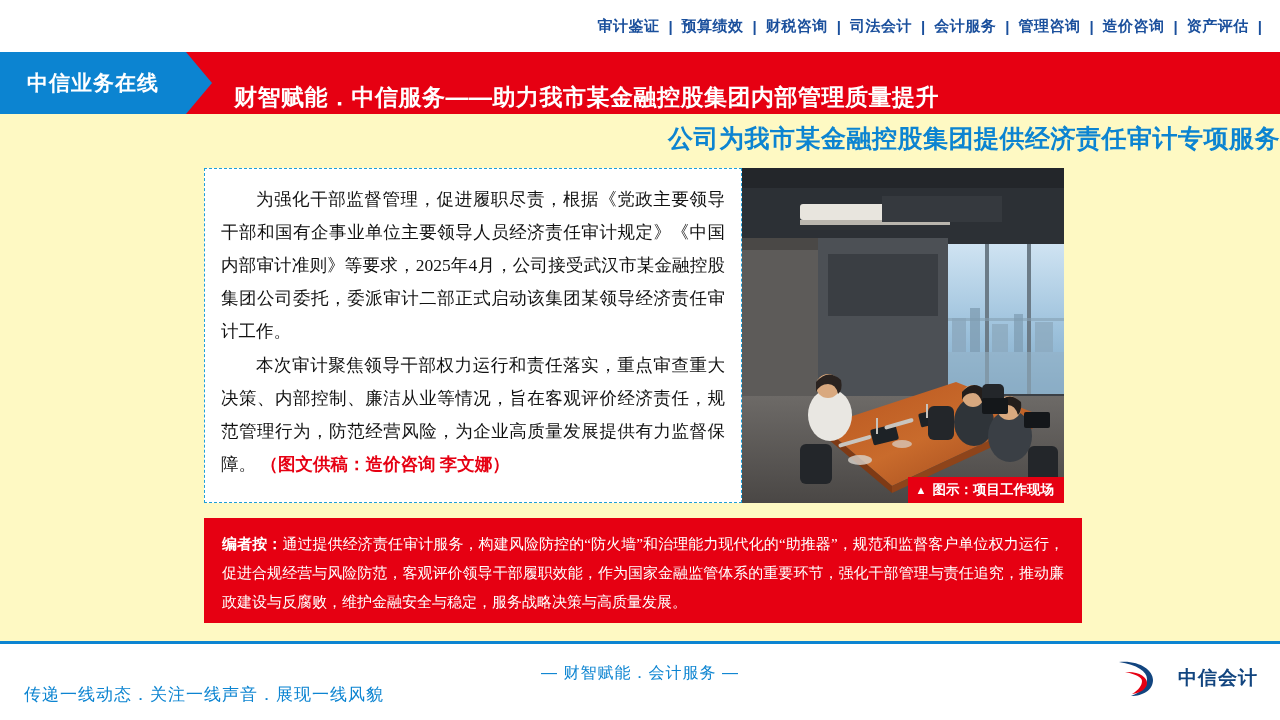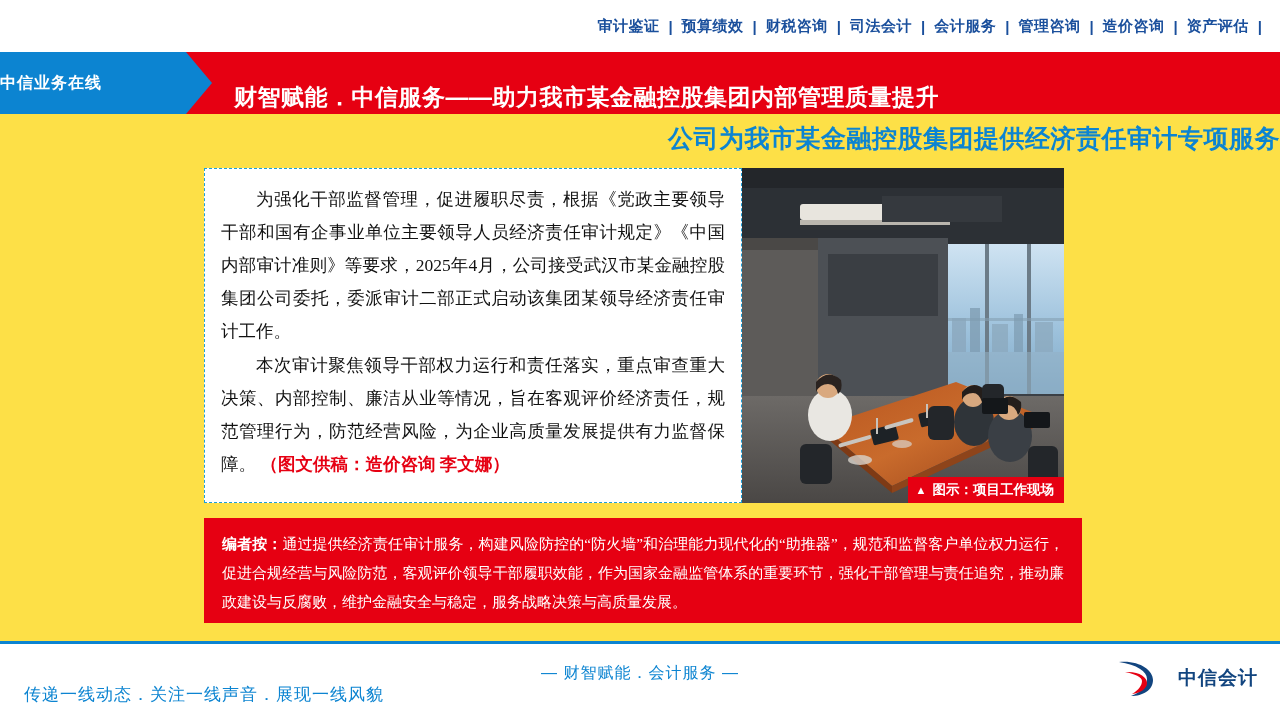--- a/index.html
+++ b/index.html
@@ -2,21 +2,21 @@
 <html><head>
 <meta charset="utf-8">
 <style>
   * { box-sizing: border-box; margin: 0; padding: 0; }
   html, body {
     width: 1280px; height: 720px;
     font-family: "Liberation Sans", "DejaVu Sans", sans-serif;
     background: #ffffff;
     overflow: hidden;
   }
-  .page { position: relative; width: 1280px; height: 720px; background: #fde047; }
+  .page { position: relative; width: 1280px; height: 720px; background: #fef9c3; }
 
   
   .topnav {
     position: absolute; top: 0; left: 0; width: 1280px; height: 52px;
     display: flex; align-items: center; justify-content: flex-end;
     padding-right: 18px;
     background: #ffffff;
   }
   .topnav-inner { display: flex; align-items: center; gap: 0; }
   .topnav-item {
@@ -27,22 +27,22 @@
 
   
   .banner {
     position: absolute; top: 52px; left: 0; width: 1280px; height: 62px;
     background: #e60012;
     display: flex; align-items: stretch;
   }
   .banner-brand {
     position: relative;
     width: 186px; background: #0c84d1;
-    display: flex; align-items: center; justify-content: flex-start;
-    color: #ffffff; font-size: 16px; font-weight: bold; letter-spacing: 1px;
+    display: flex; align-items: center; justify-content: center;
+    color: #ffffff; font-size: 21px; font-weight: bold; letter-spacing: 1px;
     z-index: 2;
   }
   .banner-brand::after {
     content: ""; position: absolute; right: -26px; top: 0;
     width: 0; height: 0;
     border-top: 31px solid transparent;
     border-bottom: 31px solid transparent;
     border-left: 26px solid #0c84d1;
   }
   .banner-title {

